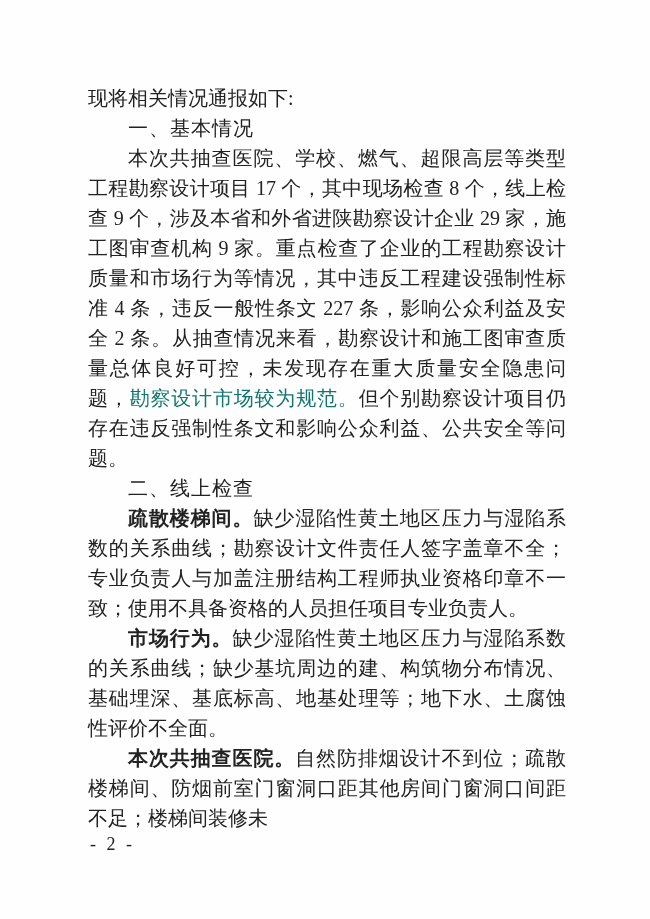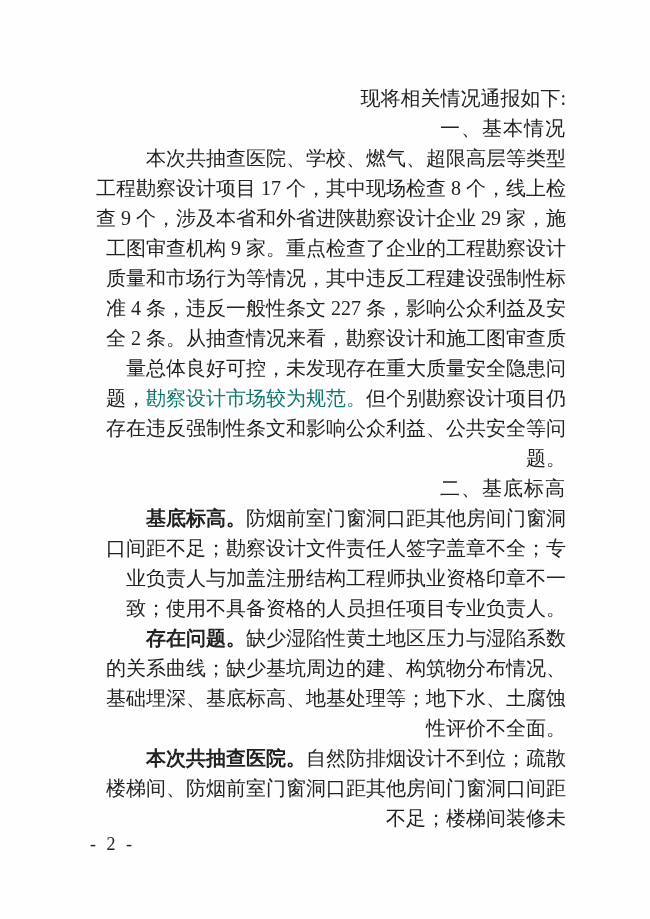--- a/index.html
+++ b/index.html
@@ -22,21 +22,20 @@
     top: 83px;
     width: 478px;
   }
   .content p,
   .content h2 {
     margin: 0;
     padding: 0;
     font-size: 20px;
     line-height: 30px;
     font-weight: normal;
-    text-align: right;
   }
   .para {
     text-align: justify;
     text-justify: inter-character;
     text-indent: 2em;
   }
   .no-indent {
     text-indent: 0;
   }
   .heading {
@@ -67,25 +66,25 @@
 
 <div class="page">
   <div class="content">
 
     <p class="para no-indent">现将相关情况通报如下:</p>
 
     <h2 class="heading">一、基本情况</h2>
 
     <p class="para"><span>本次共抽查医院、学校、燃气、超限高层等类型工程勘察设计项目 17 个，其中现场检查 8 个，线上检查 9 个，涉及本省和外省进陕勘察设计企业 29 家，施工图审查机构 9 家。重点检查了企业的工程勘察设计质量和市场行为等情况，其中违反工程建设强制性标准 4 条，违反一般性条文 227 条，影响公众利益及安全 2 条。从抽查情况来看，勘察设计和施工图审查质量总体良好可控，未发现存在重大质量安全隐患问题，</span><span class="gray">勘察设计市场较为规范。</span><span>但个别勘察设计项目仍存在违反强制性条文和影响公众利益、公共安全等问题。</span></p>
 
-    <h2 class="heading">二、基底标高</h2>
+    <h2 class="heading">二、线上检查</h2>
 
 
-    <p class="para"><span class="lead">基底标高。</span><span>防烟前室门窗洞口距其他房间门窗洞口间距不足；勘察设计文件责任人签字盖章不全；专业负责人与加盖注册结构工程师执业资格印章不一致；使用不具备资格的人员担任项目专业负责人。</span></p>
+    <p class="para"><span class="lead">疏散楼梯间。</span><span>缺少湿陷性黄土地区压力与湿陷系数的关系曲线；勘察设计文件责任人签字盖章不全；专业负责人与加盖注册结构工程师执业资格印章不一致；使用不具备资格的人员担任项目专业负责人。</span></p>
 
-    <p class="para"><span class="lead">存在问题。</span><span>缺少湿陷性黄土地区压力与湿陷系数的关系曲线；缺少基坑周边的建、构筑物分布情况、基础埋深、基底标高、地基处理等；地下水、土腐蚀性评价不全面。</span></p>
+    <p class="para"><span class="lead">市场行为。</span><span>缺少湿陷性黄土地区压力与湿陷系数的关系曲线；缺少基坑周边的建、构筑物分布情况、基础埋深、基底标高、地基处理等；地下水、土腐蚀性评价不全面。</span></p>
 
     <p class="para"><span class="lead">本次共抽查医院。</span><span>自然防排烟设计不到位；疏散楼梯间、防烟前室门窗洞口距其他房间门窗洞口间距不足；楼梯间装修未</span></p>
 
   </div>
 
   <div class="footer">- 2 -</div>
 </div>
 
 </body></html>

